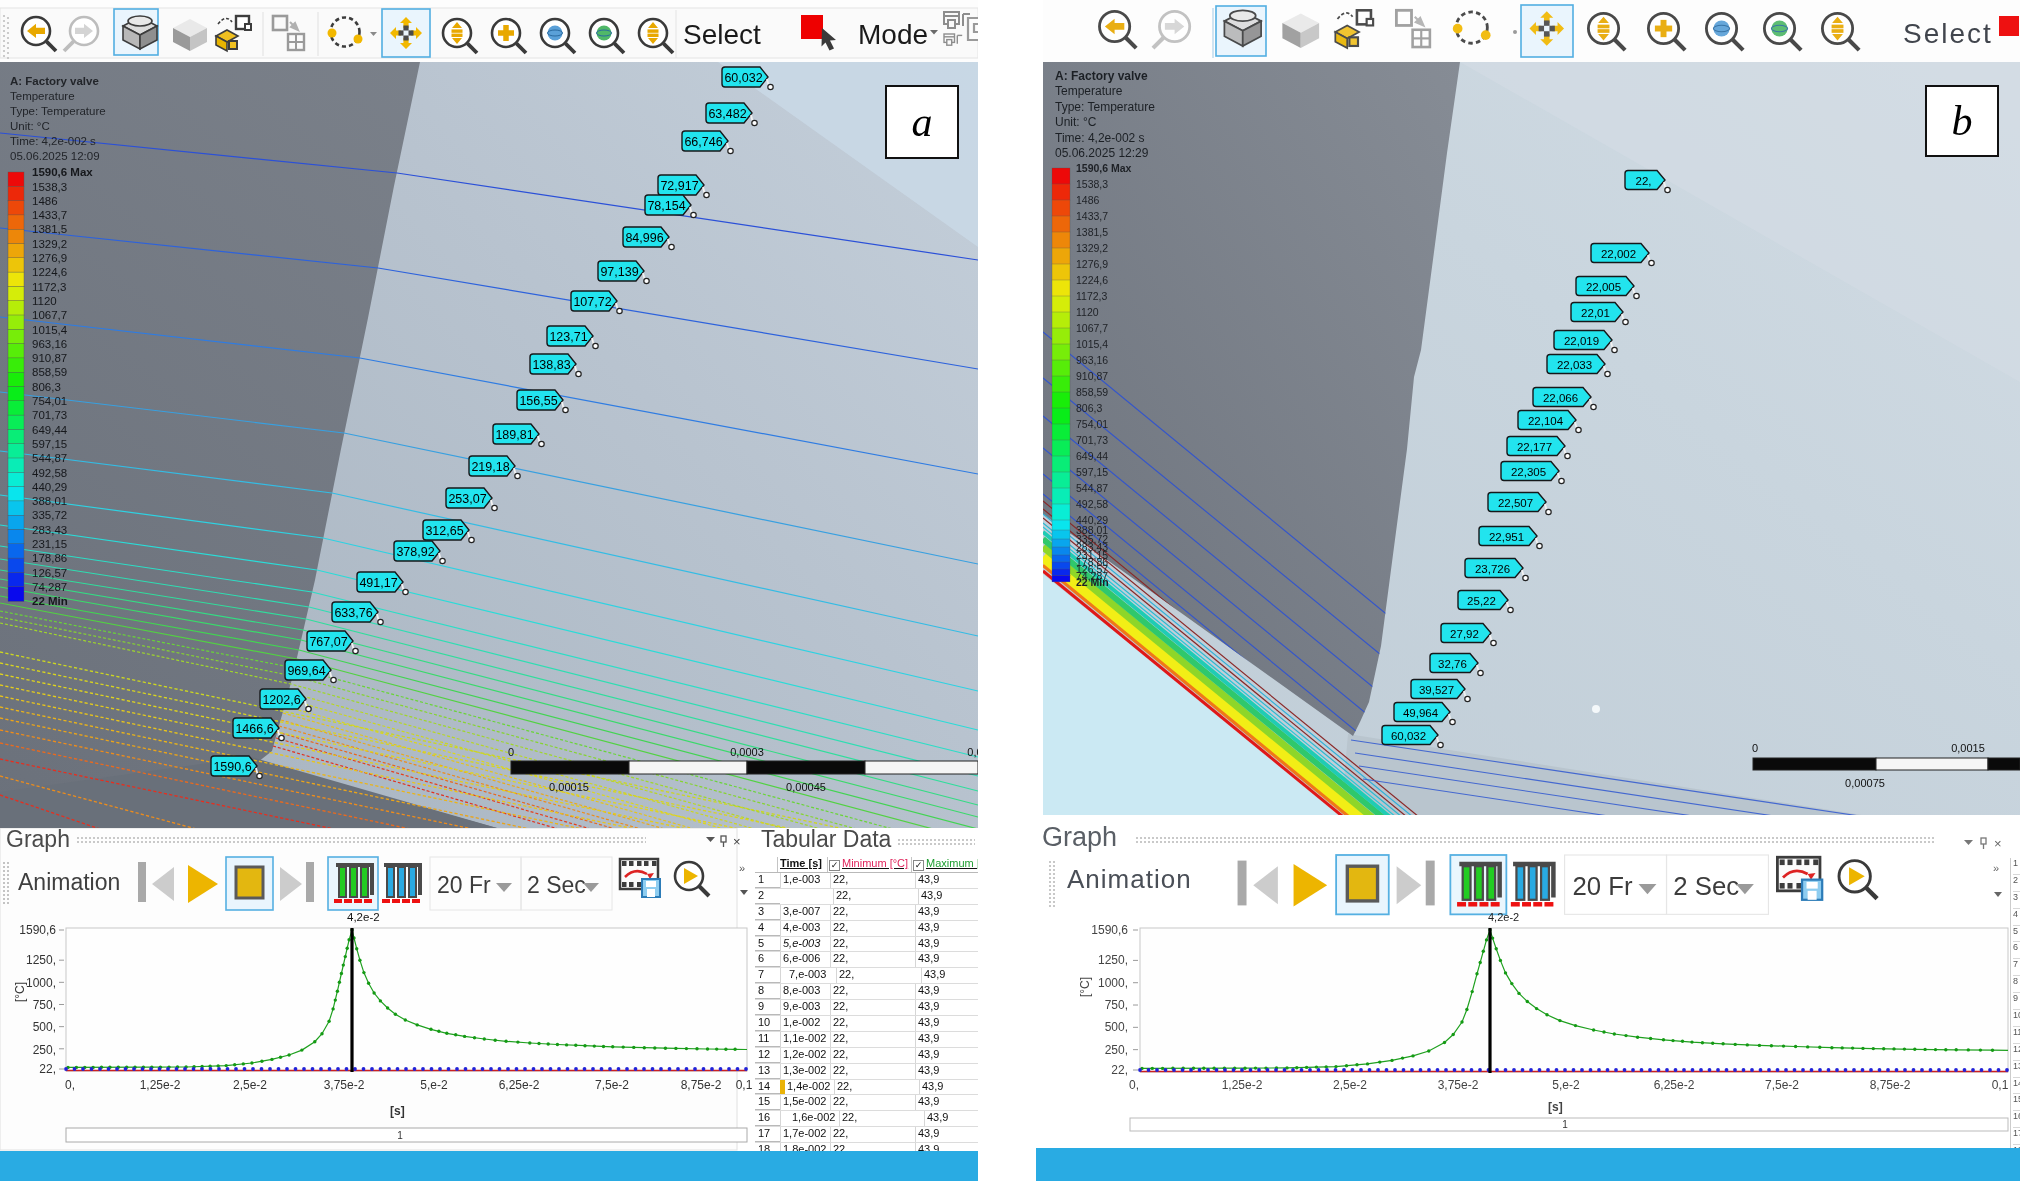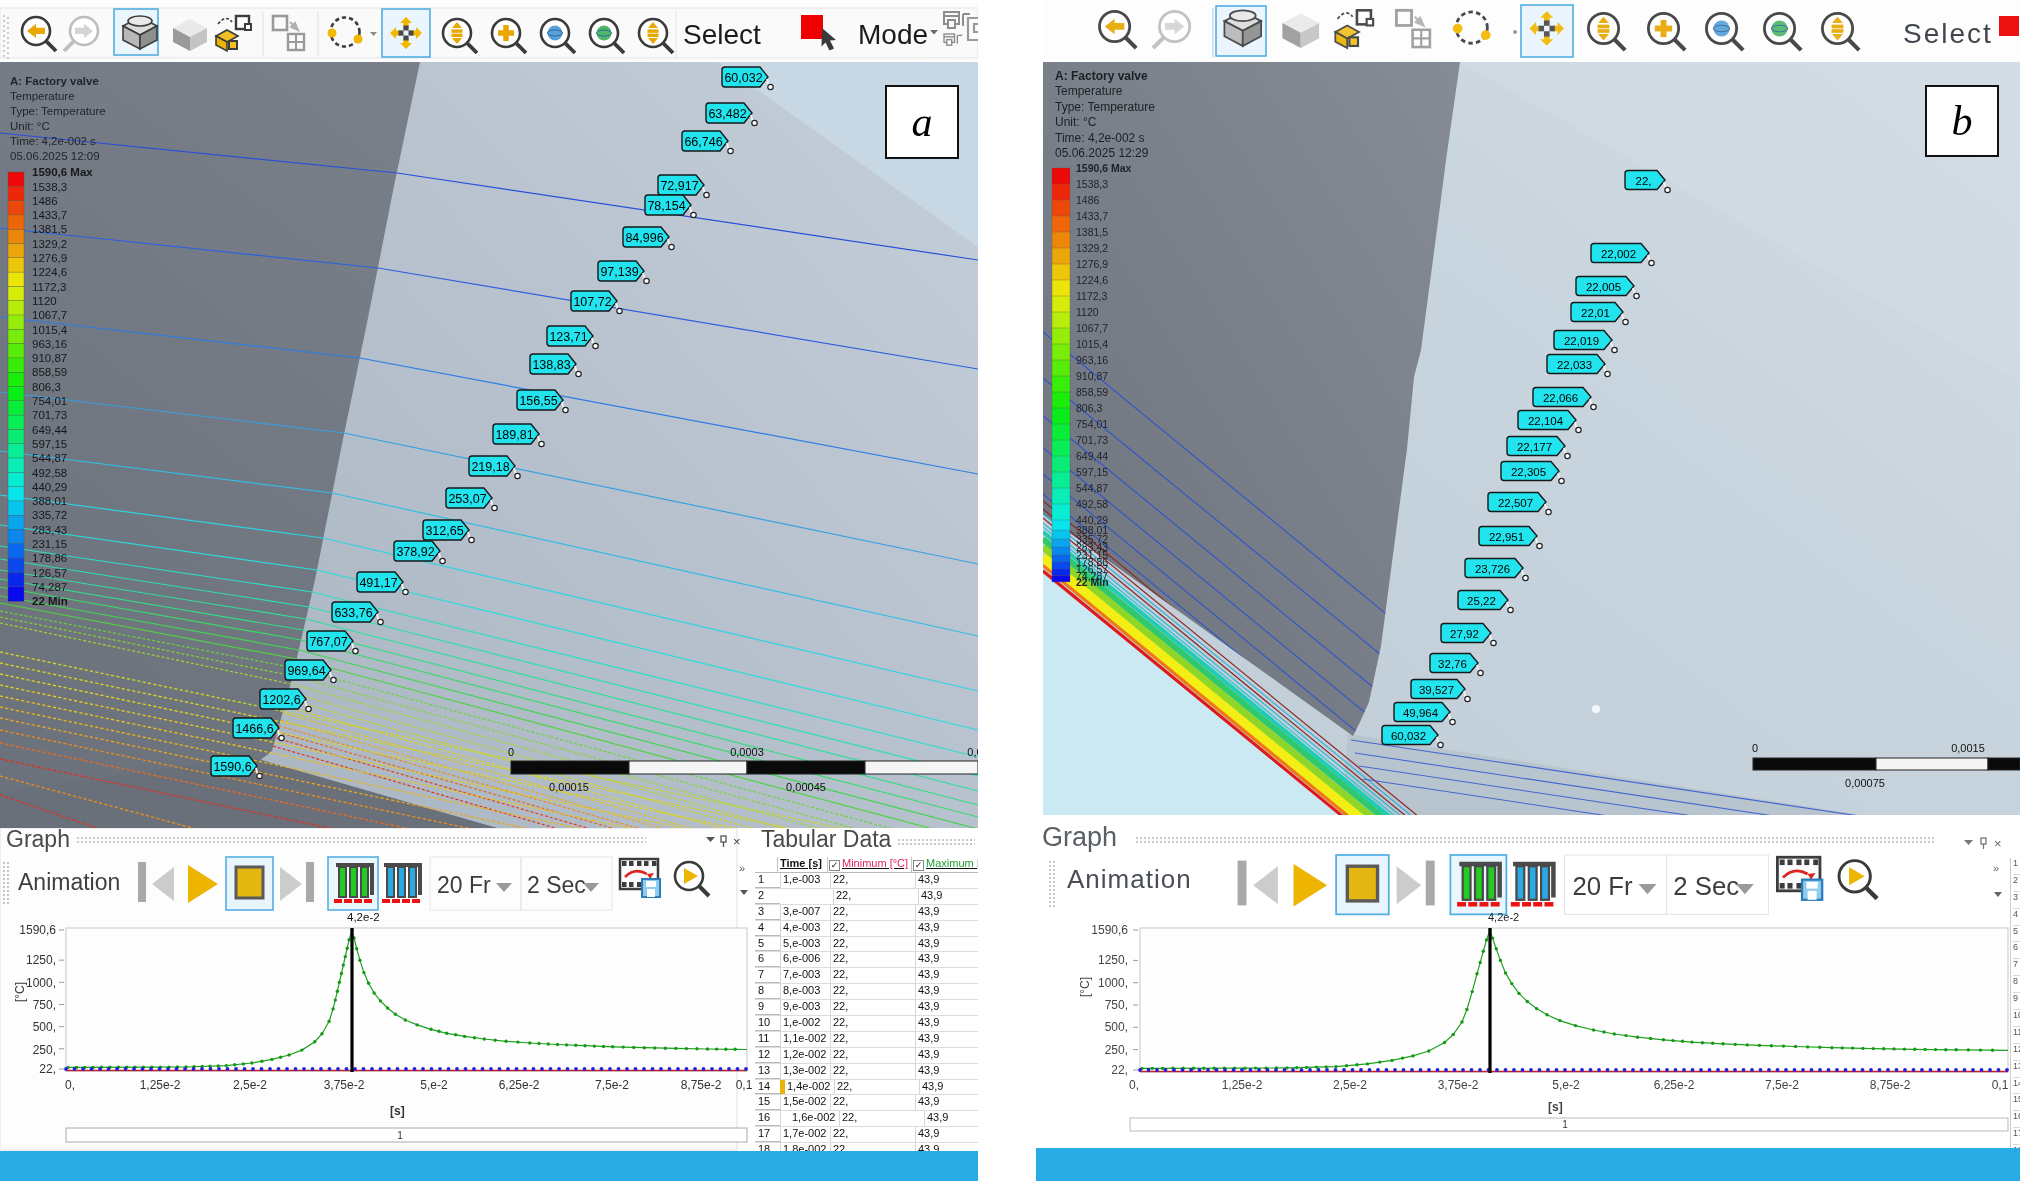--- a/index.html
+++ b/index.html
@@ -688,33 +688,33 @@
           <div style="flex:1;border-left:1px solid #d6d6d6;padding-left:2px;">43,9</div>
         </div>
 <div style="display:flex;height:14.9px;border-bottom:1px solid #dcdcdc;white-space:nowrap;">
           <div style="width:22px;padding-left:3px;border-bottom:1px solid #b9b9b9;">4</div>
           <div style="width:47px;border-left:1px solid #d6d6d6;padding-left:2px;overflow:hidden;">4,e-003</div>
           <div style="width:82px;border-left:1px solid #d6d6d6;padding-left:2px;">22,</div>
           <div style="flex:1;border-left:1px solid #d6d6d6;padding-left:2px;">43,9</div>
         </div>
 <div style="display:flex;height:14.9px;border-bottom:1px solid #dcdcdc;white-space:nowrap;">
           <div style="width:22px;padding-left:3px;border-bottom:1px solid #b9b9b9;">5</div>
-          <div style="width:47px;border-left:1px solid #d6d6d6;padding-left:2px;overflow:hidden;">5,e-003</div>
+          <div style="width:47px;border-left:1px solid #d6d6d6;padding-left:2px;overflow:hidden;font-style:italic;">5,e-003</div>
           <div style="width:82px;border-left:1px solid #d6d6d6;padding-left:2px;">22,</div>
           <div style="flex:1;border-left:1px solid #d6d6d6;padding-left:2px;">43,9</div>
         </div>
 <div style="display:flex;height:14.9px;border-bottom:1px solid #dcdcdc;white-space:nowrap;">
           <div style="width:22px;padding-left:3px;border-bottom:1px solid #b9b9b9;">6</div>
           <div style="width:47px;border-left:1px solid #d6d6d6;padding-left:2px;overflow:hidden;">6,e-006</div>
           <div style="width:82px;border-left:1px solid #d6d6d6;padding-left:2px;">22,</div>
           <div style="flex:1;border-left:1px solid #d6d6d6;padding-left:2px;">43,9</div>
         </div>
 <div style="display:flex;height:14.9px;border-bottom:1px solid #dcdcdc;white-space:nowrap;">
           <div style="width:22px;padding-left:3px;border-bottom:1px solid #b9b9b9;">7</div>
-          <div style="width:47px;border-left:1px solid #d6d6d6;padding-left:2px;overflow:hidden;">7,e-003</div>
+          <div style="width:47px;border-left:1px solid #d6d6d6;padding-left:8px;overflow:hidden;">7,e-003</div>
           <div style="width:82px;border-left:1px solid #d6d6d6;padding-left:2px;">22,</div>
           <div style="flex:1;border-left:1px solid #d6d6d6;padding-left:2px;">43,9</div>
         </div>
 <div style="display:flex;height:14.9px;border-bottom:1px solid #dcdcdc;white-space:nowrap;">
           <div style="width:22px;padding-left:3px;border-bottom:1px solid #b9b9b9;">8</div>
           <div style="width:47px;border-left:1px solid #d6d6d6;padding-left:2px;overflow:hidden;">8,e-003</div>
           <div style="width:82px;border-left:1px solid #d6d6d6;padding-left:2px;">22,</div>
           <div style="flex:1;border-left:1px solid #d6d6d6;padding-left:2px;">43,9</div>
         </div>
 <div style="display:flex;height:14.9px;border-bottom:1px solid #dcdcdc;white-space:nowrap;">

